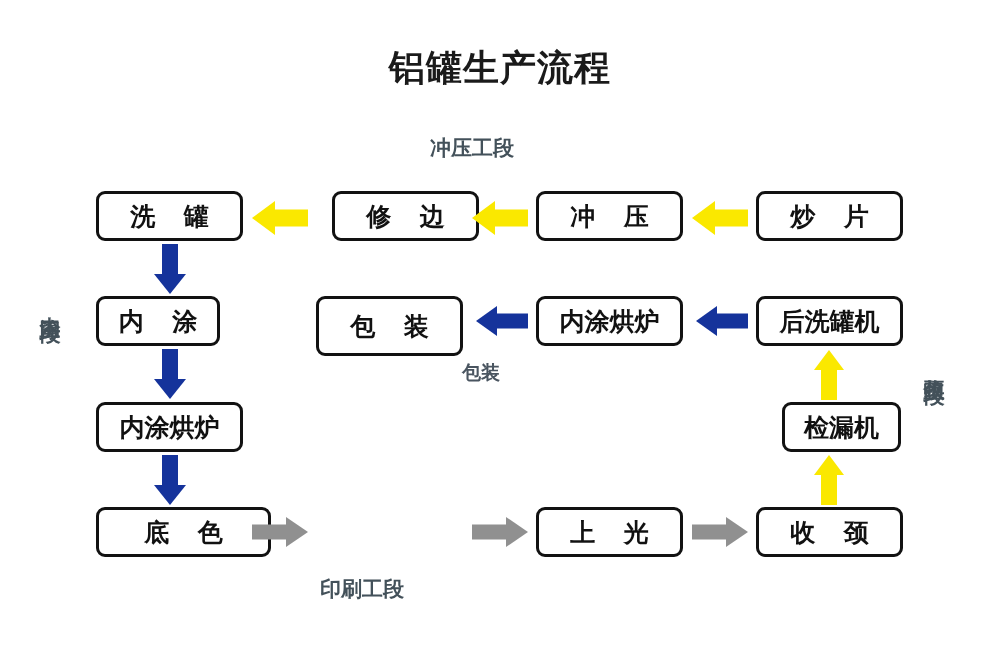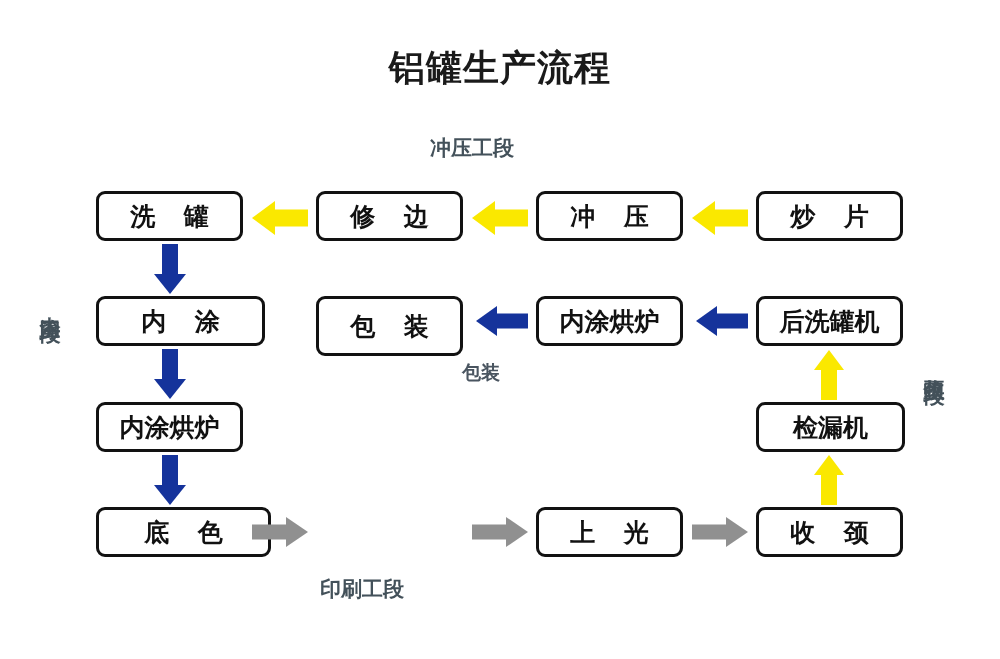--- a/index.html
+++ b/index.html
@@ -126,58 +126,58 @@
 
   <div class="stage-label vertical" style="left:38px; top:300px;">内涂工段</div>
 
   <div class="stage-label vertical" style="left:922px; top:362px;">收颈工段</div>
 
   <div class="stage-label small" style="left:462px; top:362px;">包装</div>
 
   <div class="stage-label" style="left:320px; top:578px;">印刷工段</div>
 
   <div class="node spaced" style="left:96px;  top:191px; width:147px; height:50px;">洗 罐</div>
-  <div class="node spaced" style="left:316px; top:191px; width:147px; height:50px;">修 边</div>
+  <div class="node spaced" style="left:332px; top:191px; width:147px; height:50px;">修 边</div>
   <div class="node spaced" style="left:536px; top:191px; width:147px; height:50px;">冲 压</div>
   <div class="node spaced" style="left:756px; top:191px; width:147px; height:50px;">炒 片</div>
 
   <div class="arrow left" style="left:252px; top:201px; width:56px; height:34px;">
     <div class="shaft" style="width:34px; height:17px; background:#FAE800;"></div>
     <div class="head" style="border-right:23px solid #FAE800;"></div>
   </div>
   <div class="arrow left" style="left:472px; top:201px; width:56px; height:34px;">
     <div class="shaft" style="width:34px; height:17px; background:#FAE800;"></div>
     <div class="head" style="border-right:23px solid #FAE800;"></div>
   </div>
   <div class="arrow left" style="left:692px; top:201px; width:56px; height:34px;">
     <div class="shaft" style="width:34px; height:17px; background:#FAE800;"></div>
     <div class="head" style="border-right:23px solid #FAE800;"></div>
   </div>
 
-  <div class="node spaced" style="left:96px;  top:296px; width:169px; height:50px;border-radius:9px;">内 涂</div>
+  <div class="node spaced" style="left:96px;  top:296px; width:124px; height:50px;border-radius:9px;">内 涂</div>
   <div class="node spaced" style="left:316px; top:296px; width:147px; height:60px;">包 装</div>
   <div class="node" style="left:536px; top:296px; width:147px; height:50px;">内涂烘炉</div>
   <div class="node" style="left:756px; top:296px; width:147px; height:50px;">后洗罐机</div>
 
   <div class="arrow left" style="left:476px; top:306px; width:52px; height:30px;">
     <div class="shaft" style="width:32px; height:15px; background:#15339B;"></div>
     <div class="head" style="border-right:21px solid #15339B; border-top-width:15px; border-bottom-width:15px;"></div>
   </div>
   <div class="arrow left" style="left:696px; top:306px; width:52px; height:30px;">
     <div class="shaft" style="width:32px; height:15px; background:#15339B;"></div>
     <div class="head" style="border-right:21px solid #15339B; border-top-width:15px; border-bottom-width:15px;"></div>
   </div>
 
   <div class="arrow down" style="left:152px; top:244px; width:36px; height:50px;">
     <div class="shaft" style="width:16px; height:32px; background:#15339B;"></div>
     <div class="head" style="border-top:20px solid #15339B;"></div>
   </div>
 
   <div class="node" style="left:96px;  top:402px; width:147px; height:50px;">内涂烘炉</div>
-  <div class="node" style="left:756px; top:402px; width:149px; height:50px;text-align:right;">检漏机</div>
+  <div class="node" style="left:782px; top:402px; width:119px; height:50px;text-align:right;">检漏机</div>
 
   <div class="arrow down" style="left:152px; top:349px; width:36px; height:50px;">
     <div class="shaft" style="width:16px; height:32px; background:#15339B;"></div>
     <div class="head" style="border-top:20px solid #15339B;"></div>
   </div>
 
   <div class="arrow down" style="left:152px; top:455px; width:36px; height:50px;">
     <div class="shaft" style="width:16px; height:32px; background:#15339B;"></div>
     <div class="head" style="border-top:20px solid #15339B;"></div>
   </div>

